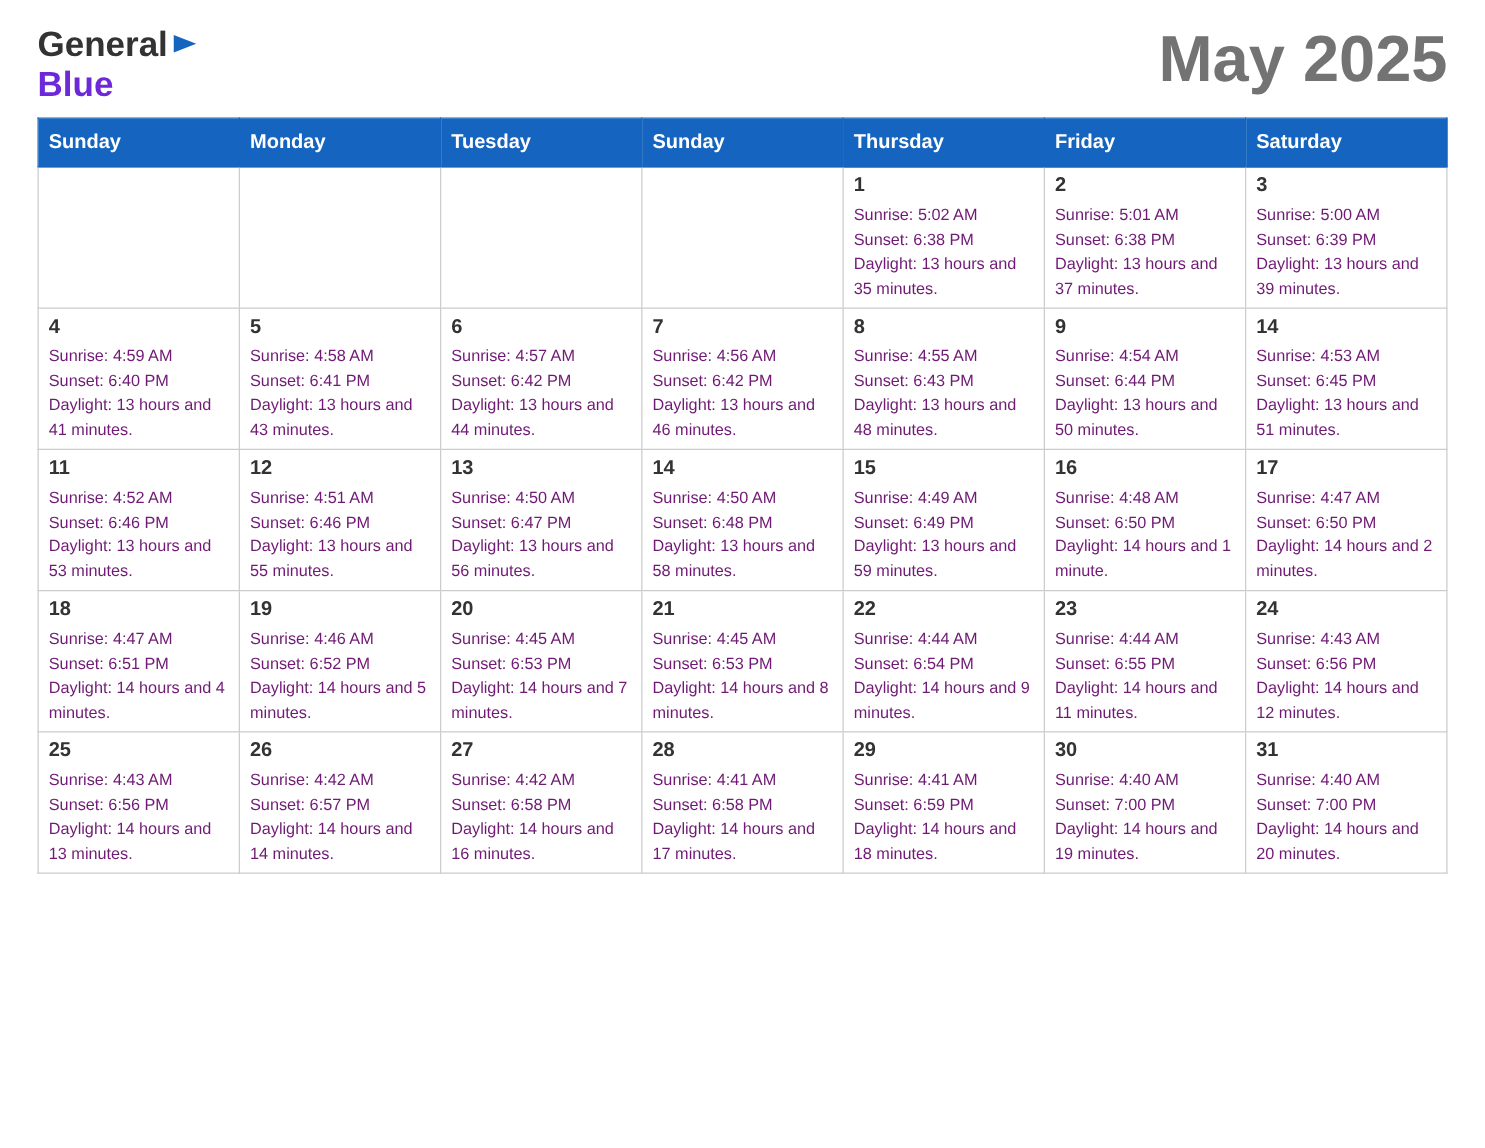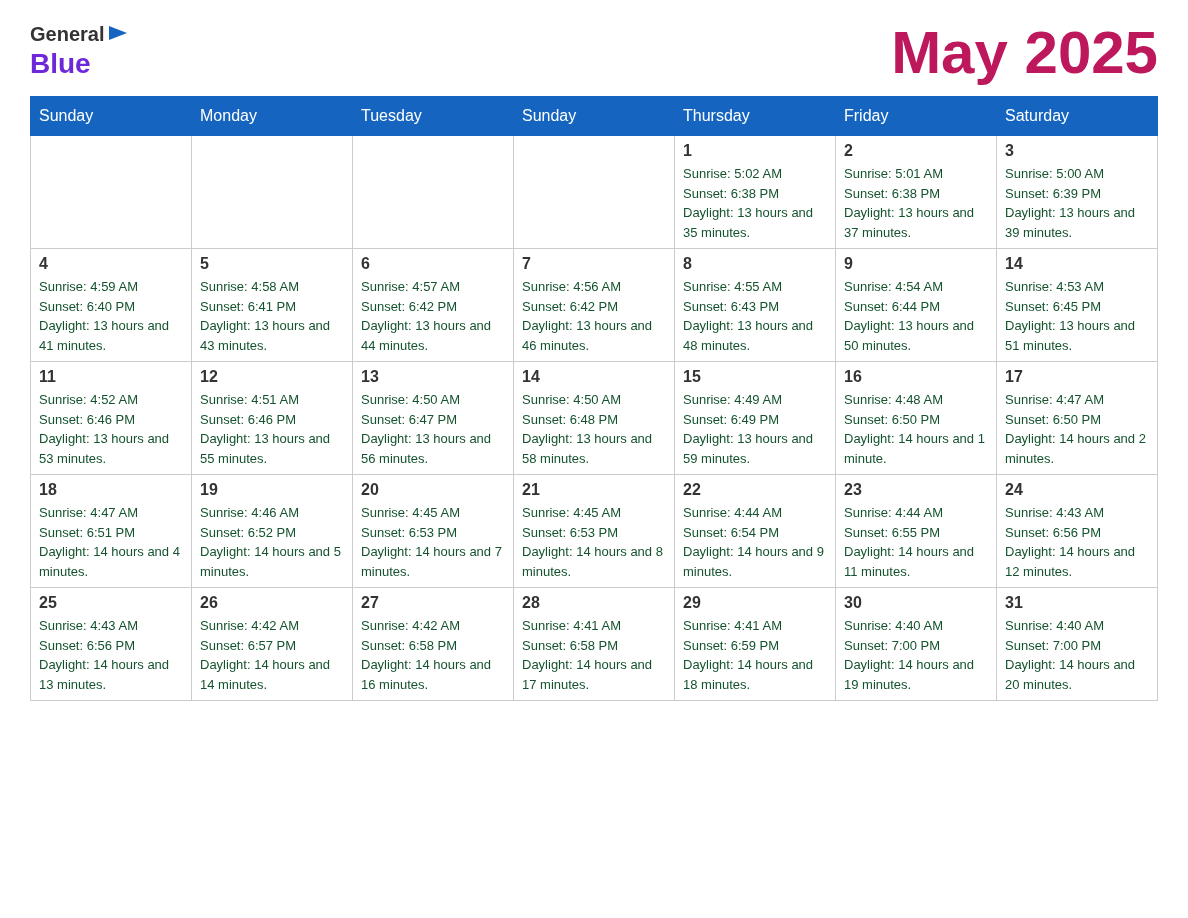--- a/index.html
+++ b/index.html
@@ -10,74 +10,74 @@
       min-height: 918px;
       padding: 20px 30px;
     }
     .header {
       display: flex;
       justify-content: space-between;
       align-items: flex-start;
       margin-bottom: 10px;
     }
     .logo-text-general {
-      font-size: 20px;
+      font-size: 28px;
       font-weight: bold;
       color: #333;
     }
     .logo-text-blue {
       font-size: 28px;
       font-weight: bold;
       color: #6d28d9;
     }
     .title-section {
       text-align: right;
     }
     .month-title {
-      font-size: 60px;
-      font-weight: bold;
-      color: #be185d;
+      font-size: 52px;
+      font-weight: bold;
+      color: #737373;
       line-height: 1.1;
     }
     .location-title {
       font-size: 22px;
       color: #333;
       margin-top: 4px;
     }
     .calendar {
       width: 100%;
       border-collapse: collapse;
       margin-top: 10px;
     }
     .calendar th {
       background-color: #1565C0;
       color: #fff;
       padding: 10px 8px;
       text-align: left;
       font-size: 16px;
-      font-weight: normal;
+      font-weight: bold;
       border: 1px solid #1565C0;
     }
     .calendar td {
       border: 1px solid #ccc;
       vertical-align: top;
       padding: 6px 8px;
       width: calc(100% / 7);
       min-height: 100px;
     }
     .day-number {
       font-size: 16px;
       font-weight: bold;
       color: #333;
       display: block;
       margin-bottom: 4px;
     }
     .day-info {
       font-size: 13px;
-      color: #14532d;
+      color: #701a75;
       line-height: 1.5;
     }
     .empty-cell {
       background: #fff;
     }
     .logo-wrapper {
       display: flex;
       flex-direction: column;
       align-items: flex-start;
     }

